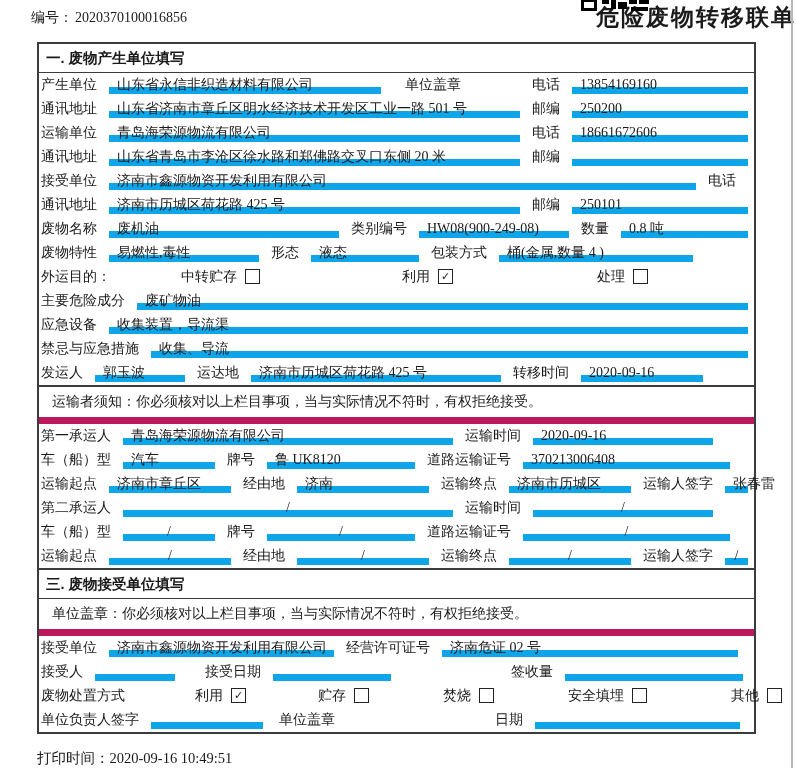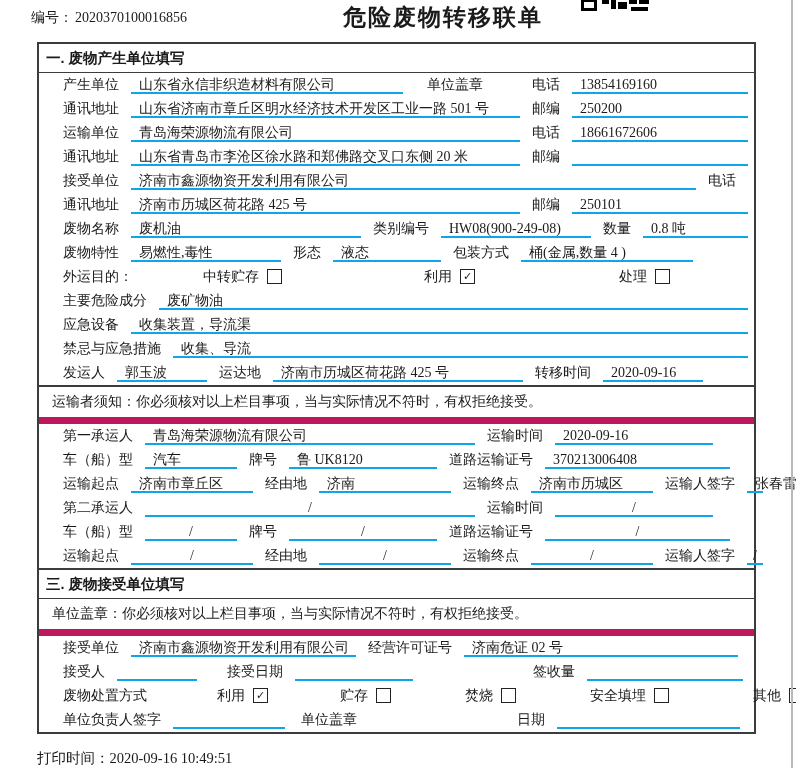--- a/index.html
+++ b/index.html
@@ -4,45 +4,45 @@
 <style>
   html,body{margin:0;padding:0;}
   body{
     width:796px;height:768px;background:#ffffff;position:relative;overflow:hidden;
     font-family:"Liberation Serif","DejaVu Serif",serif;
     font-size:14px;color:#1a1a1a;
   }
   .doc-number{position:absolute;left:31px;top:9px;white-space:nowrap;font-size:14px;}
   .doc-number .num{margin-left:2px;}
   .main-title{
-    position:absolute;left:90px;right:0;top:2px;text-align:center;
+    position:absolute;left:90px;right:0;top:2px;text-align:right;
     font-family:"Liberation Sans","DejaVu Sans",sans-serif;
     font-size:23px;font-weight:bold;letter-spacing:2px;
   }
   .qr{position:absolute;left:581px;top:0px;}
   .edge-line{position:absolute;left:791px;top:0;width:2px;height:768px;background:#b9b9b9;}
 
   .form{
     position:absolute;left:37px;top:42px;width:719px;box-sizing:border-box;
     border:2px solid #3c3c3c;background:#fff;
   }
   .section + .section{border-top:2px solid #3c3c3c;}
   .sec-h{
     height:28px;line-height:28px;padding-left:7px;
     font-family:"Liberation Sans","DejaVu Sans",sans-serif;
     font-weight:bold;font-size:14.5px;
     border-bottom:1px solid #3c3c3c;
   }
   .notice{height:30px;display:flex;align-items:center;padding:0 13px;border-bottom:7px solid #be185d;}
-  .row{height:24px;display:flex;align-items:flex-end;padding:0 6px 3px 24px;box-sizing:border-box;}
+  .row{height:24px;display:flex;align-items:flex-end;padding:0 6px 3px 2px;box-sizing:border-box;}
   .row.opts{align-items:center;padding-bottom:1px;gap:44px;}
   .lbl{white-space:nowrap;margin-right:12px;}
   .rl{margin-left:12px;margin-right:12px;}
   .u{
-    border-bottom:2px solid #0ea5e9;height:19px;line-height:19px;
+    border-bottom:7px solid #0ea5e9;height:19px;line-height:19px;
     padding-left:8px;white-space:nowrap;box-sizing:border-box;flex:0 0 auto;
   }
   .grow{flex:1 1 auto;min-width:16px;}
   .rv{width:176px;}
   .c{text-align:center;padding-left:0;}
   .sp{flex:1 1 auto;}
   .opt{display:flex;align-items:center;white-space:nowrap;}
   .box{
     width:13px;height:13px;border:1px solid #222;margin-left:8px;flex:0 0 auto;
     display:flex;align-items:center;justify-content:center;font-size:11px;line-height:1;

